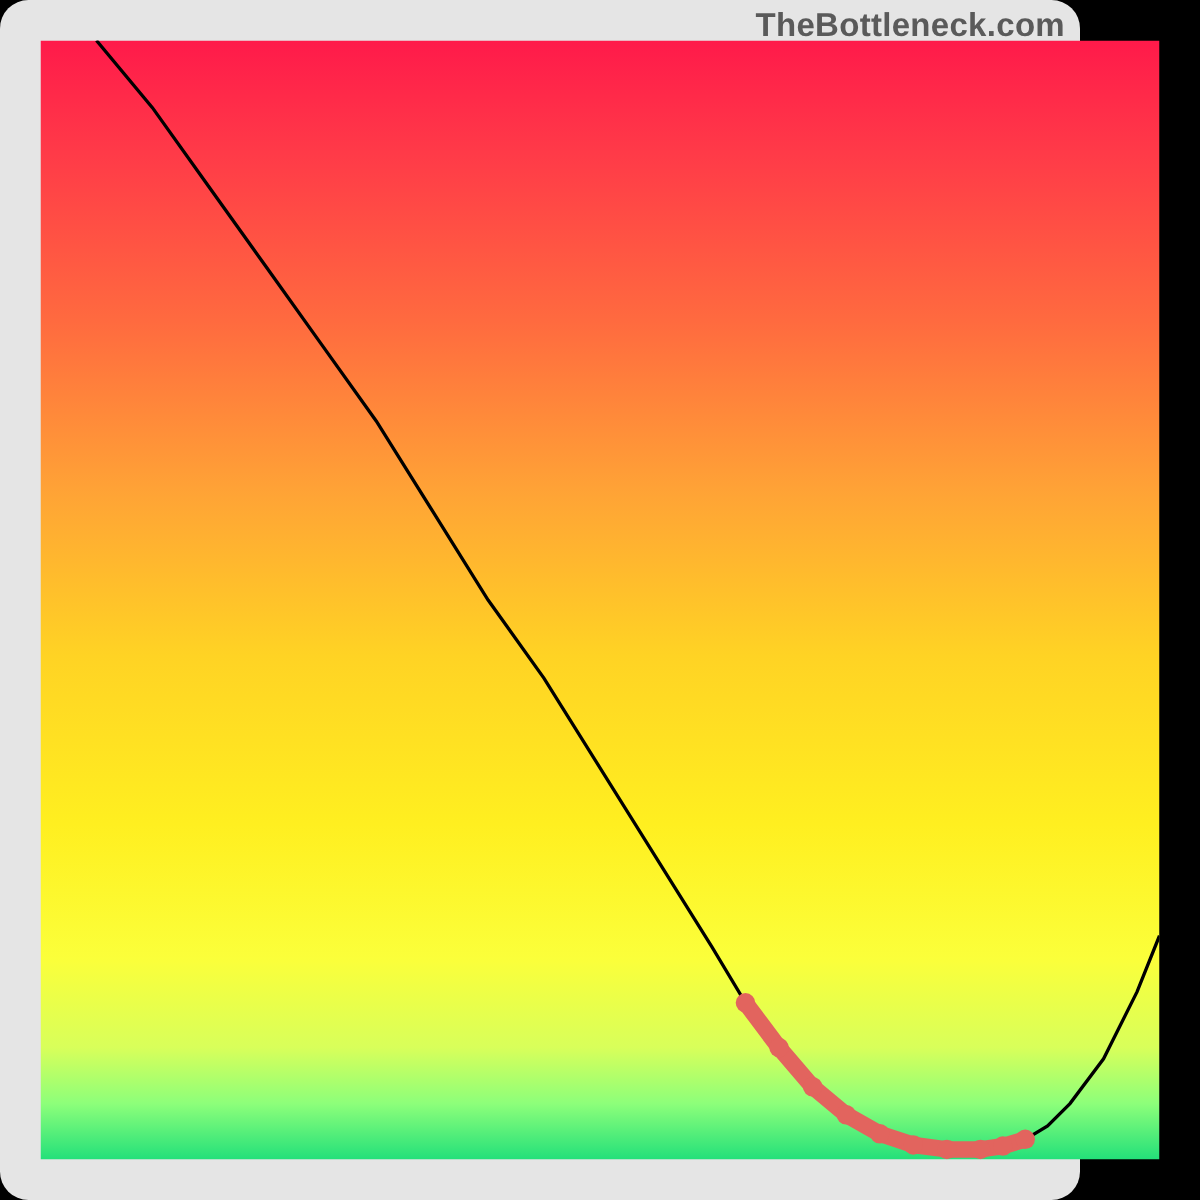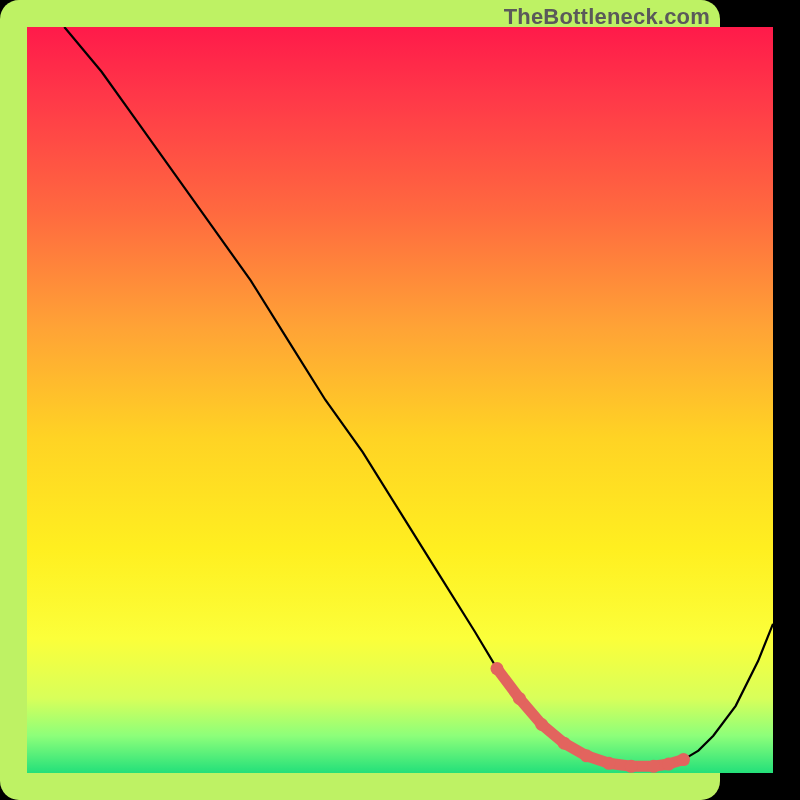--- a/index.html
+++ b/index.html
@@ -8,21 +8,21 @@
     width: 800px;
     height: 800px;
     background: #000;
     overflow: hidden;
     font-family: Arial, Helvetica, sans-serif;
   }
   .frame {
     position: relative;
     width: 720px;
     height: 800px;
-    background: #bef264;
+    background: #e5e5e5;
     border-radius: 19px;
   }
   .watermark {
     position: absolute;
     top: 4px;
     right: 10px;
     color: #5a5a5a;
     font-size: 22px;
     font-weight: 600;
     letter-spacing: 0.2px;

